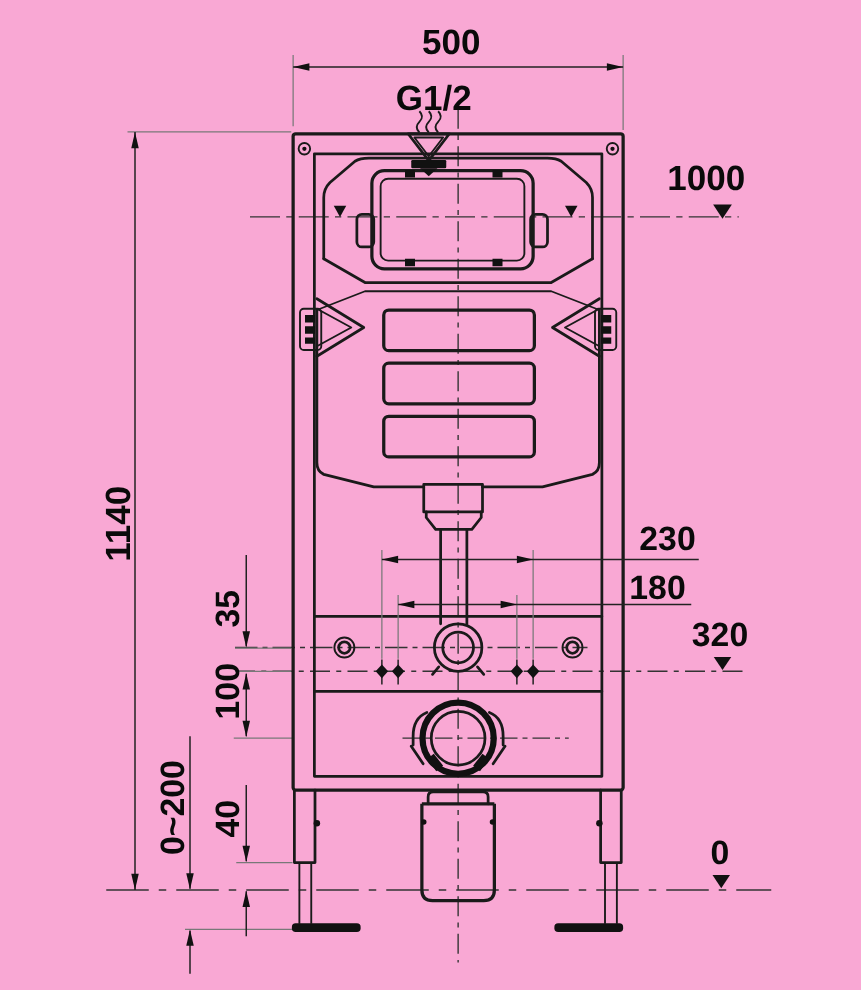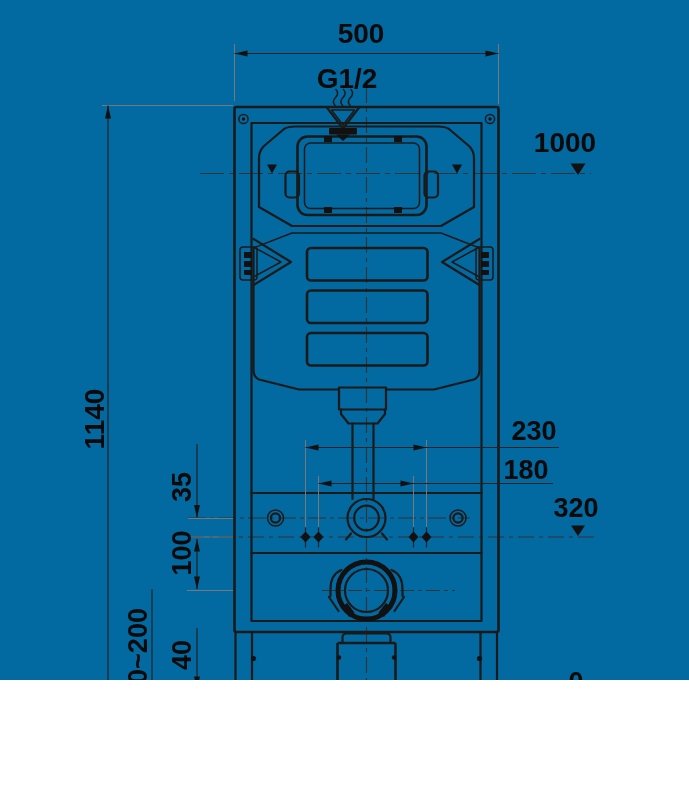--- a/index.html
+++ b/index.html
@@ -1,16 +1,16 @@
 <!DOCTYPE html>
 <html><head>
 <meta charset="utf-8">
 <style>
   html,body{margin:0;padding:0;background:#fff;}
-  #stage{position:relative;width:689px;height:680px;background:#0369a1;overflow:hidden;
+  #stage{position:relative;width:689px;height:792px;background:#f9a8d4;overflow:hidden;
          font-family:"Liberation Sans", sans-serif;}
   svg{display:block;}
   
   .ol      {fill:none;stroke:#1a1a1a;stroke-width:2.2;stroke-linejoin:round;stroke-linecap:round;}
   .ol-th   {fill:none;stroke:#1a1a1a;stroke-width:2.6;stroke-linejoin:round;}
   .ol-thin {fill:none;stroke:#1a1a1a;stroke-width:1.5;stroke-linejoin:round;}
   .ol-hvy  {fill:none;stroke:#111;stroke-width:5;}
   .blk     {fill:#111;stroke:none;}
   
   .dim {fill:none;stroke:#222;stroke-width:1.2;}

